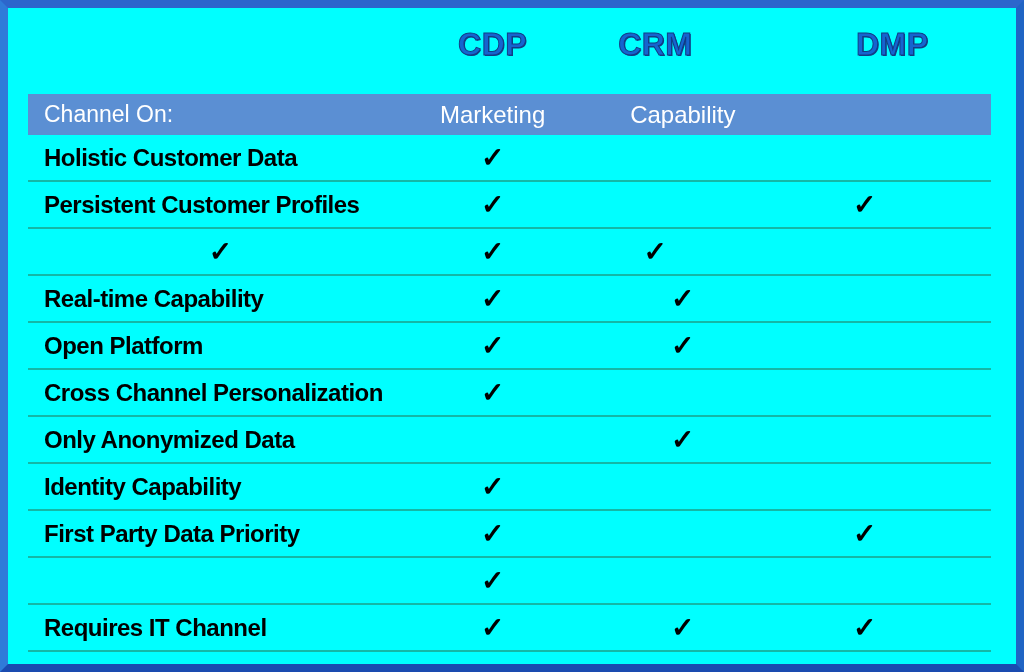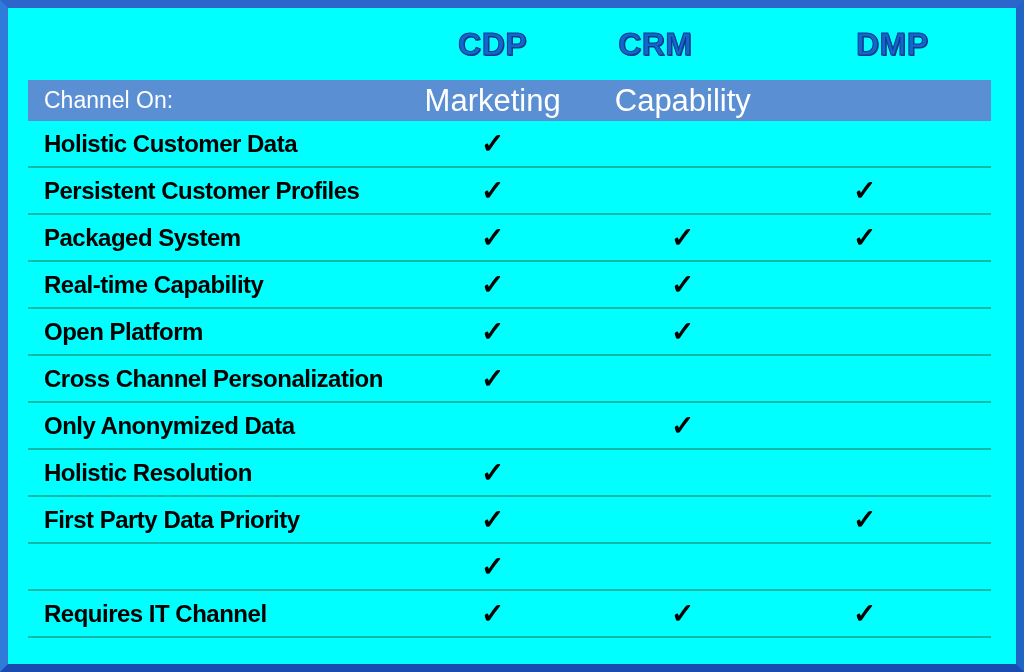--- a/index.html
+++ b/index.html
@@ -26,21 +26,21 @@
 
   
   .grid4 {
     display: grid;
     grid-template-columns: 40% 16.5% 23% 20.5%;
     align-items: center;
   }
 
   .header-row {
     height: 72px;
-    margin: 0 25px 0 20px;
+    margin: 0 25px 14px 20px;
   }
 
   .col-head {
     text-align: center;
     font-size: 32px;
     font-weight: bold;
     letter-spacing: 0.5px;
     color: #1565cf;
     -webkit-text-stroke: 1px #123c85;
     text-shadow: 1px 1px 0 #123c85;
@@ -52,21 +52,21 @@
     background: #5b8fd3;
     color: #ffffff;
   }
 
   .focus-label {
     font-size: 23px;
     padding-left: 16px;
   }
 
   .focus-value {
-    font-size: 31px;
+    font-size: 24px;
     text-align: center;
   }
 
   .rows {
     margin: 0 25px 0 20px;
   }
 
   .row {
     height: 45px;
     border-bottom: 2px solid #14b8a6;
@@ -125,21 +125,20 @@
   </div>
 
   <div class="row grid4">
     <div class="feature-label">Persistent Customer Profiles</div>
     <div class="check-cell"><span class="check">✓</span></div>
     <div class="check-cell"></div>
     <div class="check-cell crm-pad"><span class="check">✓</span></div>
   </div>
 
   <div class="row grid4">
-    <div class="feature-label">Packaged System</div>
     <div class="check-cell"><span class="check">✓</span></div>
     <div class="check-cell"><span class="check">✓</span></div>
     <div class="check-cell crm-pad"><span class="check">✓</span></div>
   </div>
 
   <div class="row grid4">
     <div class="feature-label">Real-time Capability</div>
     <div class="check-cell"><span class="check">✓</span></div>
     <div class="check-cell"><span class="check">✓</span></div>
     <div class="check-cell crm-pad"></div>
@@ -160,21 +159,21 @@
   </div>
 
   <div class="row grid4">
     <div class="feature-label">Only Anonymized Data</div>
     <div class="check-cell"></div>
     <div class="check-cell"><span class="check">✓</span></div>
     <div class="check-cell crm-pad"></div>
   </div>
 
   <div class="row grid4">
-    <div class="feature-label">Holistic Resolution</div>
+    <div class="feature-label">Identity Capability</div>
     <div class="check-cell"><span class="check">✓</span></div>
     <div class="check-cell"></div>
     <div class="check-cell crm-pad"></div>
   </div>
 
   <div class="row grid4">
     <div class="feature-label">First Party Data Priority</div>
     <div class="check-cell"><span class="check">✓</span></div>
     <div class="check-cell"></div>
     <div class="check-cell crm-pad"><span class="check">✓</span></div>

